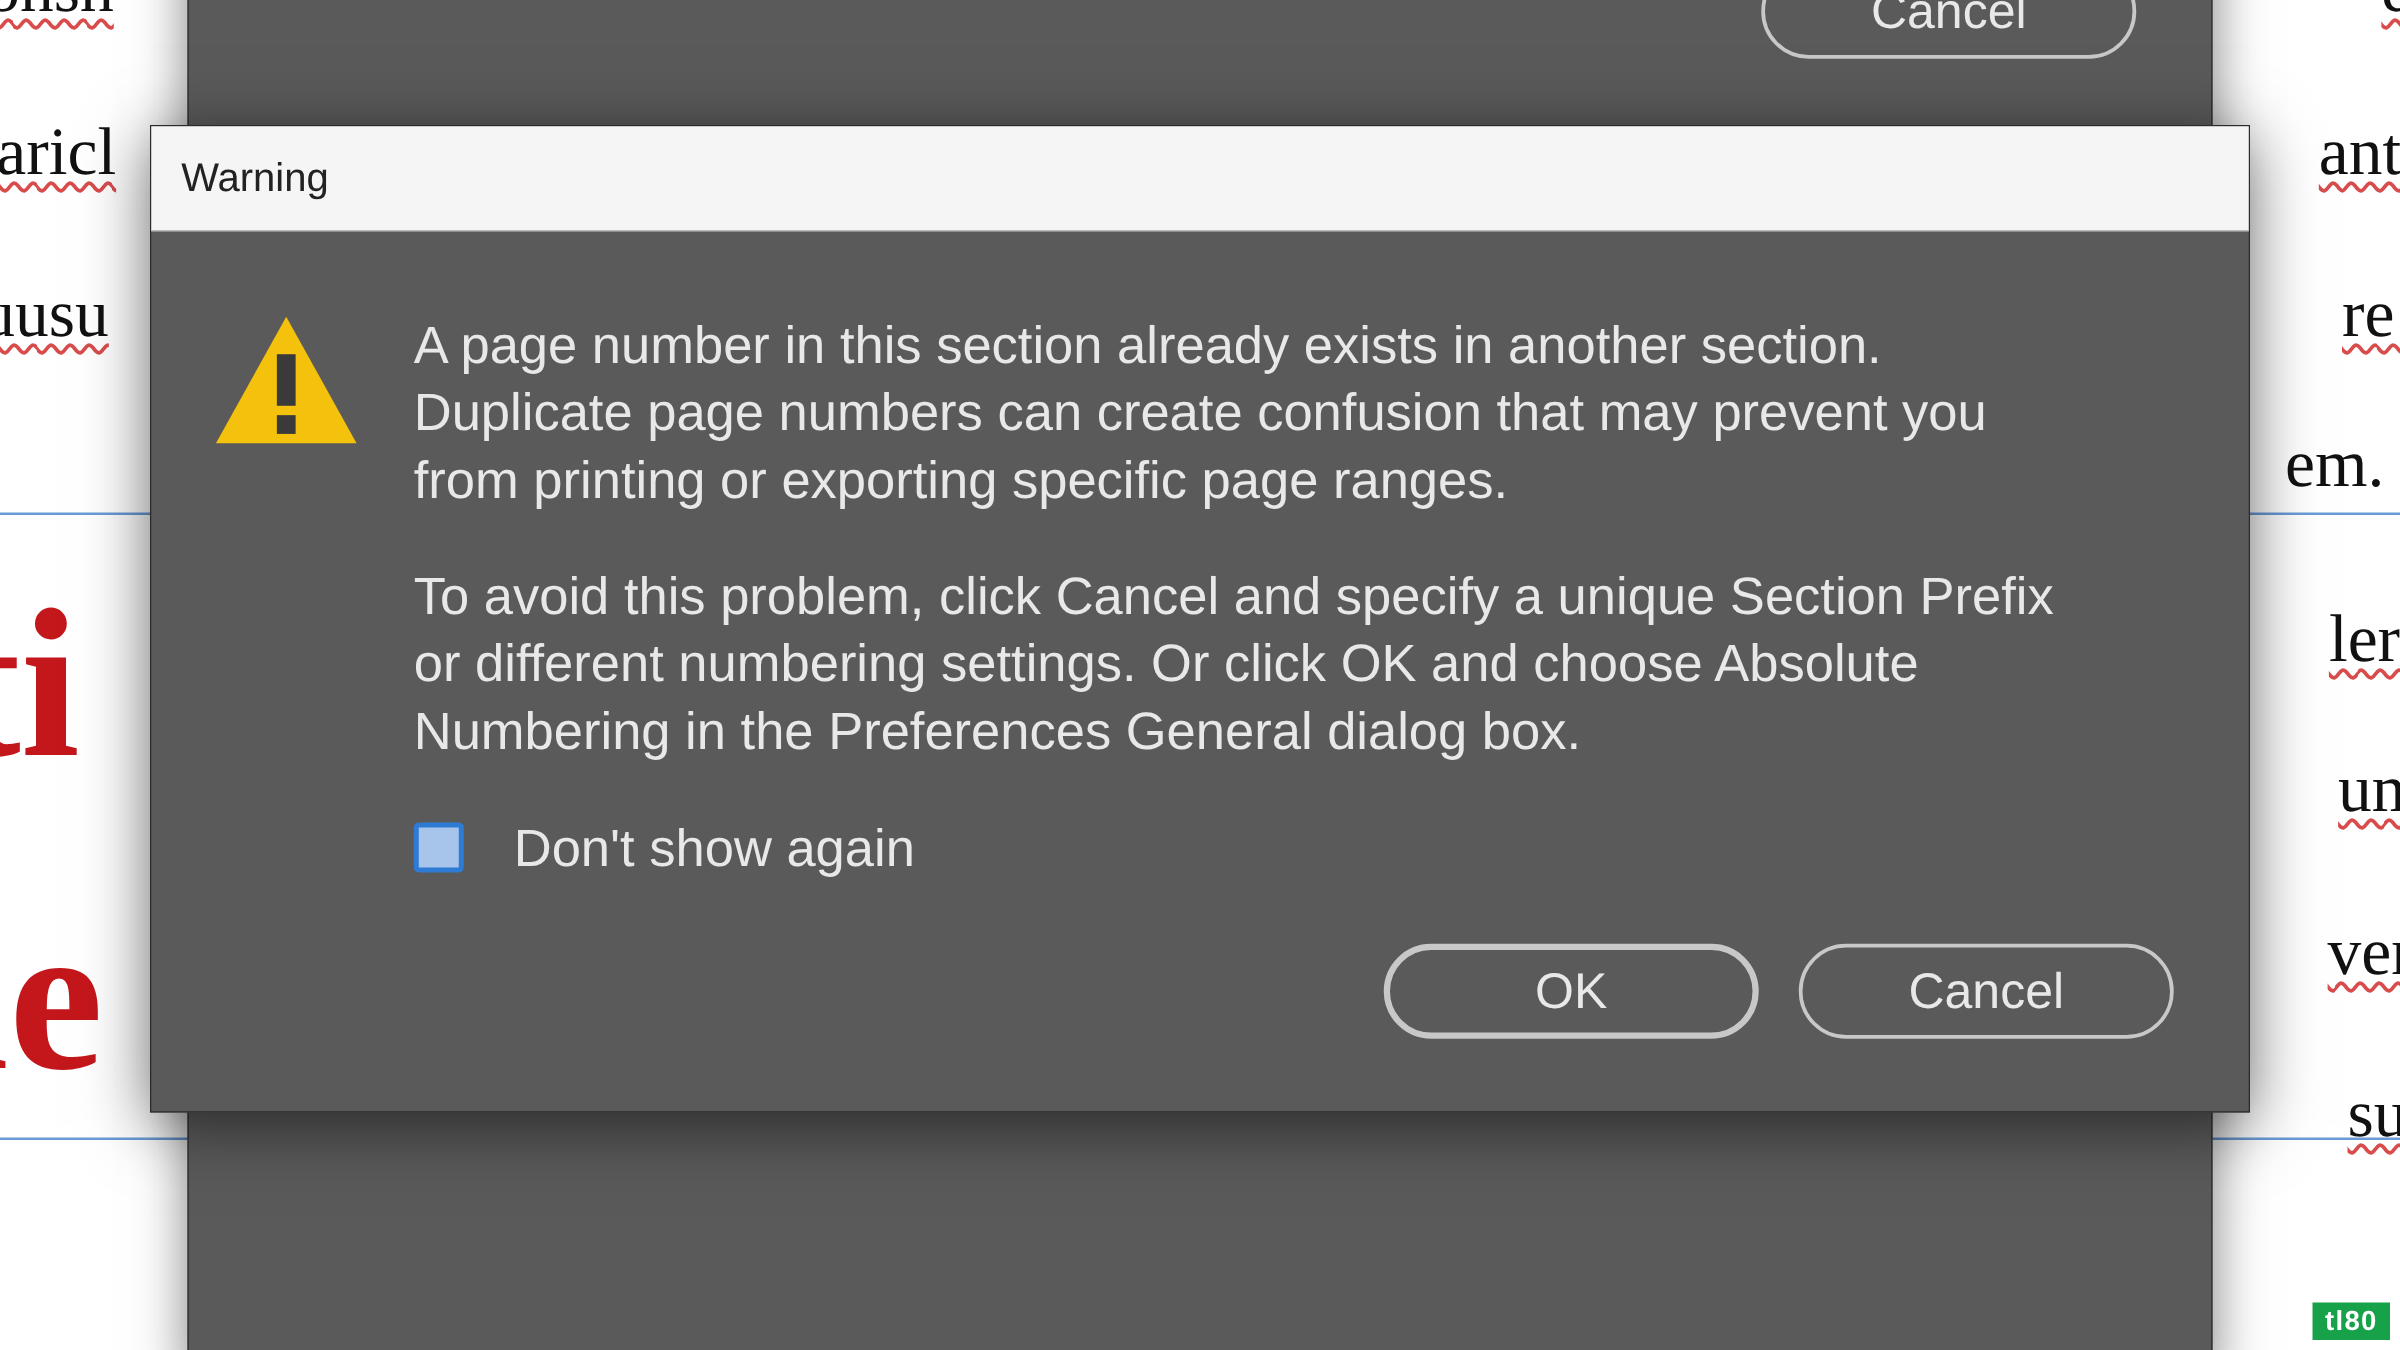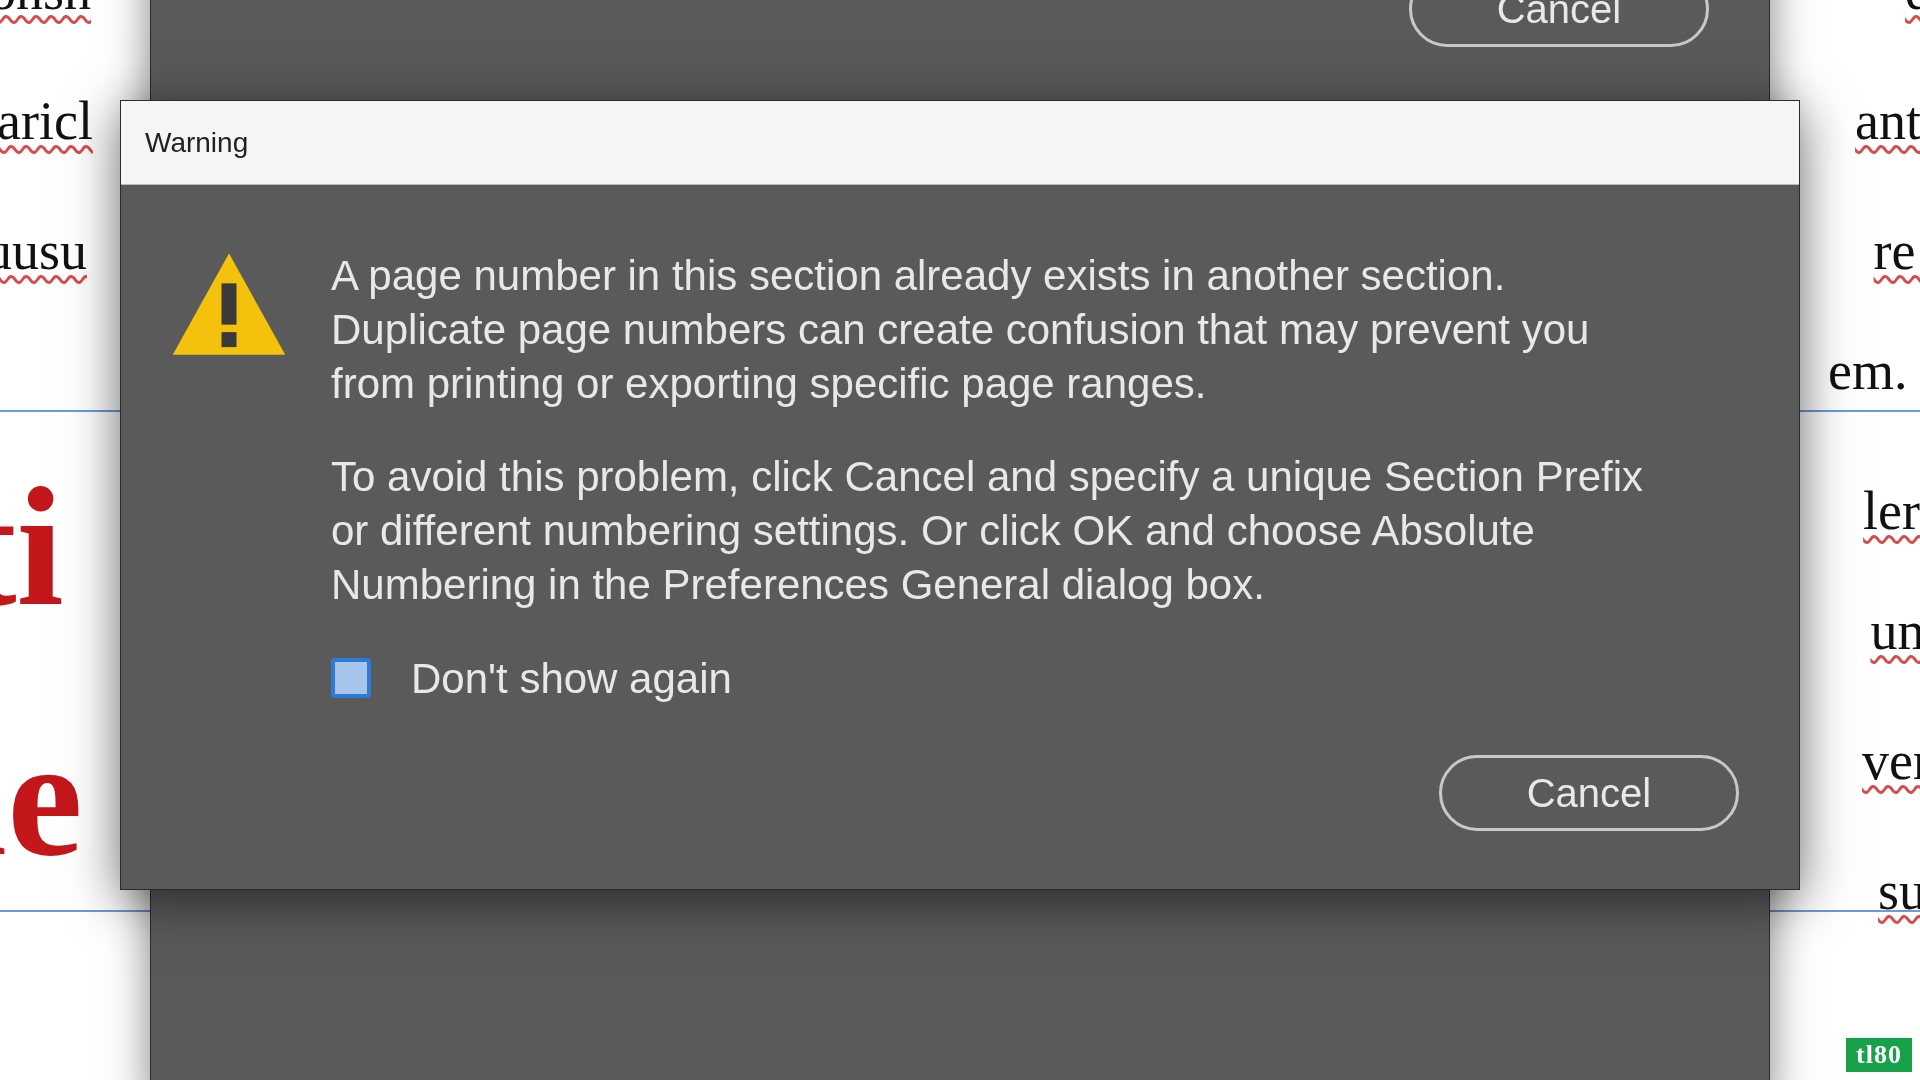--- a/index.html
+++ b/index.html
@@ -74,21 +74,21 @@
     width: 1680px;
     background: #5a5a5a;
     border: 1px solid #2b2b2b;
     box-shadow: 0 10px 50px rgba(0,0,0,0.55);
     color: #e8e8e8;
   }
   .warning-titlebar {
     height: 84px;
     background: #f5f5f5;
     color: #222;
-    font-size: 28px;
+    font-size: 32px;
     display: flex; align-items: center;
     padding: 0 24px;
     border-bottom: 1px solid #bdbdbd;
   }
   .warning-body {
     padding: 64px 60px 50px 48px;
     font-size: 42px;
     line-height: 1.28;
     display: flex; gap: 42px;
   }
@@ -105,22 +105,22 @@
   .warning-buttons {
     display: flex; justify-content: flex-end; gap: 32px;
     padding: 0 60px 58px 0;
   }
   .warning-buttons .pill-btn.primary { border-width: 5px; }
 
   
   .watermark {
     position: absolute; right: 8px; bottom: 8px;
     background: #17a24a; color: #fff;
-    font-family: Liberation Serif, serif; font-weight: 900;
-    font-size: 26px; letter-spacing: 1px;
+    font-family: Liberation Sans, sans-serif; font-weight: 900;
+    font-size: 22px; letter-spacing: 1px;
     padding: 2px 10px;
     text-align: center;
   }
 </style>
 </head>
 <body>
 
 <div class="doc-bg">
   <div class="hr" style="top:410px"></div>
   <div class="hr" style="top:910px"></div>
@@ -169,17 +169,18 @@
     <div class="warn-text">
       <p>A page number in this section already exists in another section. Duplicate page numbers can create confusion that may prevent you from printing or exporting specific page ranges.</p>
       <p>To avoid this problem, click Cancel and specify a unique Section Prefix or different numbering settings. Or click OK and choose Absolute Numbering in the Preferences General dialog box.</p>
       <div class="dont-show">
         <span class="chk"></span>
         <span>Don't show again</span>
       </div>
     </div>
   </div>
   <div class="warning-buttons">
+    <span class="pill-btn primary">OK</span>
     <span class="pill-btn">Cancel</span>
   </div>
 </div>
 
 <div class="watermark">tl80</div>
 
 </body></html>

